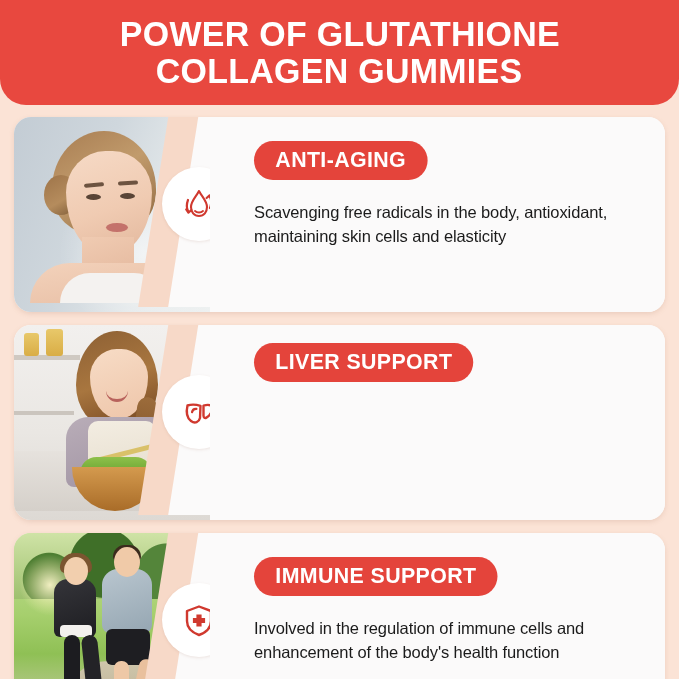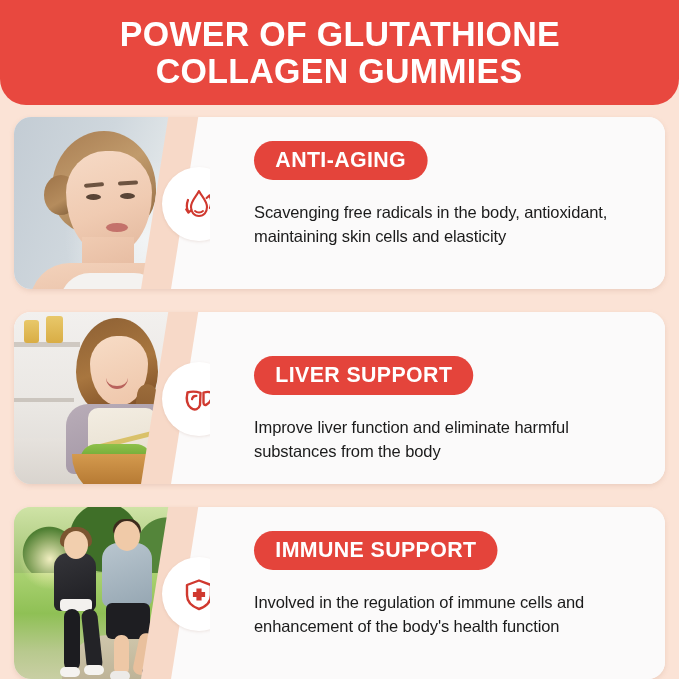--- a/index.html
+++ b/index.html
@@ -45,22 +45,22 @@
 
   
   .cards {
     position: absolute;
     left: 0;
     top: 111px;
     width: 679px;
   }
   .card {
     position: relative;
-    margin: 0 14px 23px 14px;
-    height: 172px;
+    margin: 0 14px 13px 14px;
+    height: 195px;
     border-radius: 17px;
     background: #fbfafa;
     box-shadow: 0 2px 5px rgba(180,130,110,0.22);
     overflow: hidden;
     display: flex;
     justify-content: flex-end;
   }
   .card:first-child { margin-top: 6px; }
 
   
@@ -435,21 +435,21 @@
     transform-origin: left center;
   }
   .desc {
     margin-top: 20px;
     color: #1b1b1b;
     font-size: 16.5px;
     line-height: 24px;
     max-width: 420px;
     letter-spacing: -0.1px;
   }
-  .card-2 .card-body { padding-top: 44px; }
+  .card-2 .card-body { padding-top: 18px; }
   .card-3 .card-body { padding-top: 24px; }
 </style>
 </head>
 <body>
 
 <div class="header-banner">
   <div class="header-line">POWER OF GLUTATHIONE</div>
   <div class="header-line">COLLAGEN GUMMIES</div>
 </div>
 
@@ -513,21 +513,20 @@
       <div class="icon-circle">
         <svg width="48" height="48" viewBox="0 0 48 48">
           <path d="M12.5 17.5 C11 24 12 30 16 33 C20 36 24 34 25 30 L25.5 17.8 C21 16.4 16 16.3 12.5 17.5 Z" fill="none" stroke="#d0392f" stroke-width="2.4" stroke-linejoin="round"></path>
           <path d="M28.5 17.6 C32 16.6 35.2 16.9 36.6 18 C37.6 22.4 35.6 27.2 31.4 29.6 C29.8 30.5 28.6 29.6 28.5 27.8 Z" fill="none" stroke="#d0392f" stroke-width="2.4" stroke-linejoin="round"></path>
           <path d="M17 24.2 C17.4 21.8 19 20.6 21.4 20.8" fill="none" stroke="#d0392f" stroke-width="2.2" stroke-linecap="round"></path>
         </svg>
       </div>
     </div>
     <div class="card-body">
       <div class="badge">LIVER SUPPORT</div>
-      <div class="desc">Improve liver function and eliminate harmful substances from the body</div>
     </div>
   </div>
 
   <div class="card card-3">
     <div class="card-photo">
       <div class="photo-inner ph-run">
         <div class="r-trees"></div>
         <div class="r-sun"></div>
         <div class="r-path"></div>
         <div class="r-m-top"></div>

